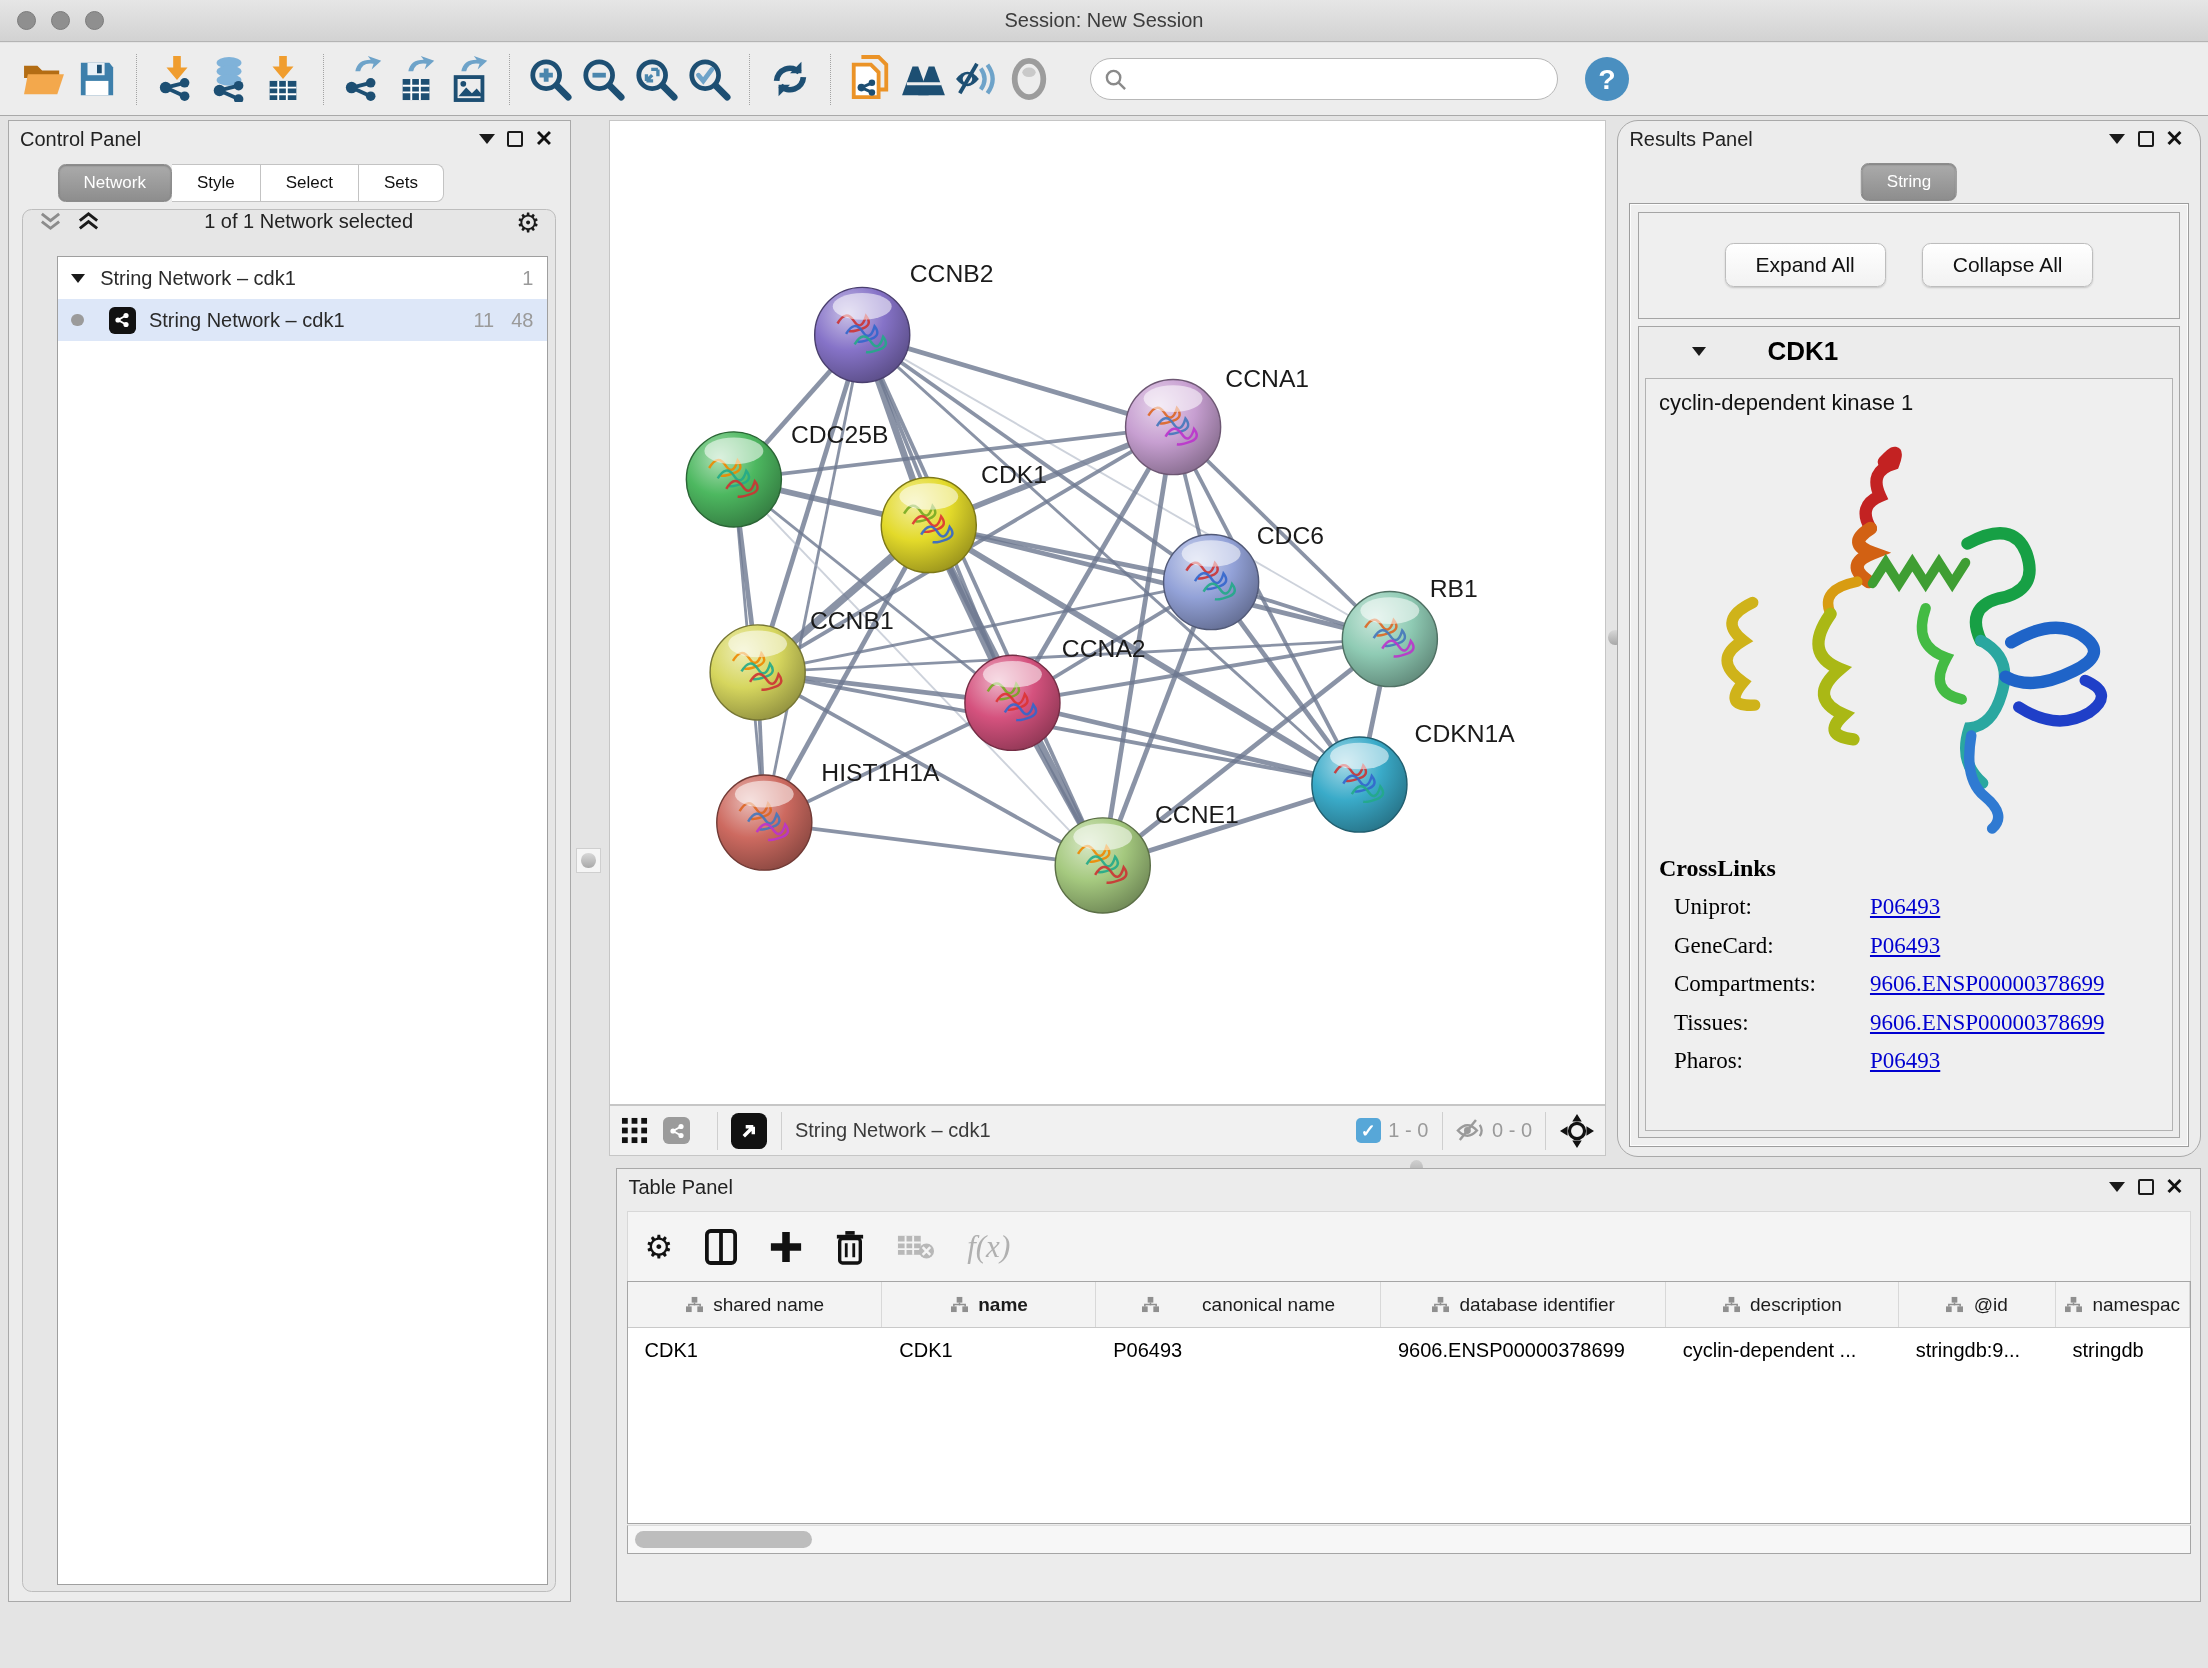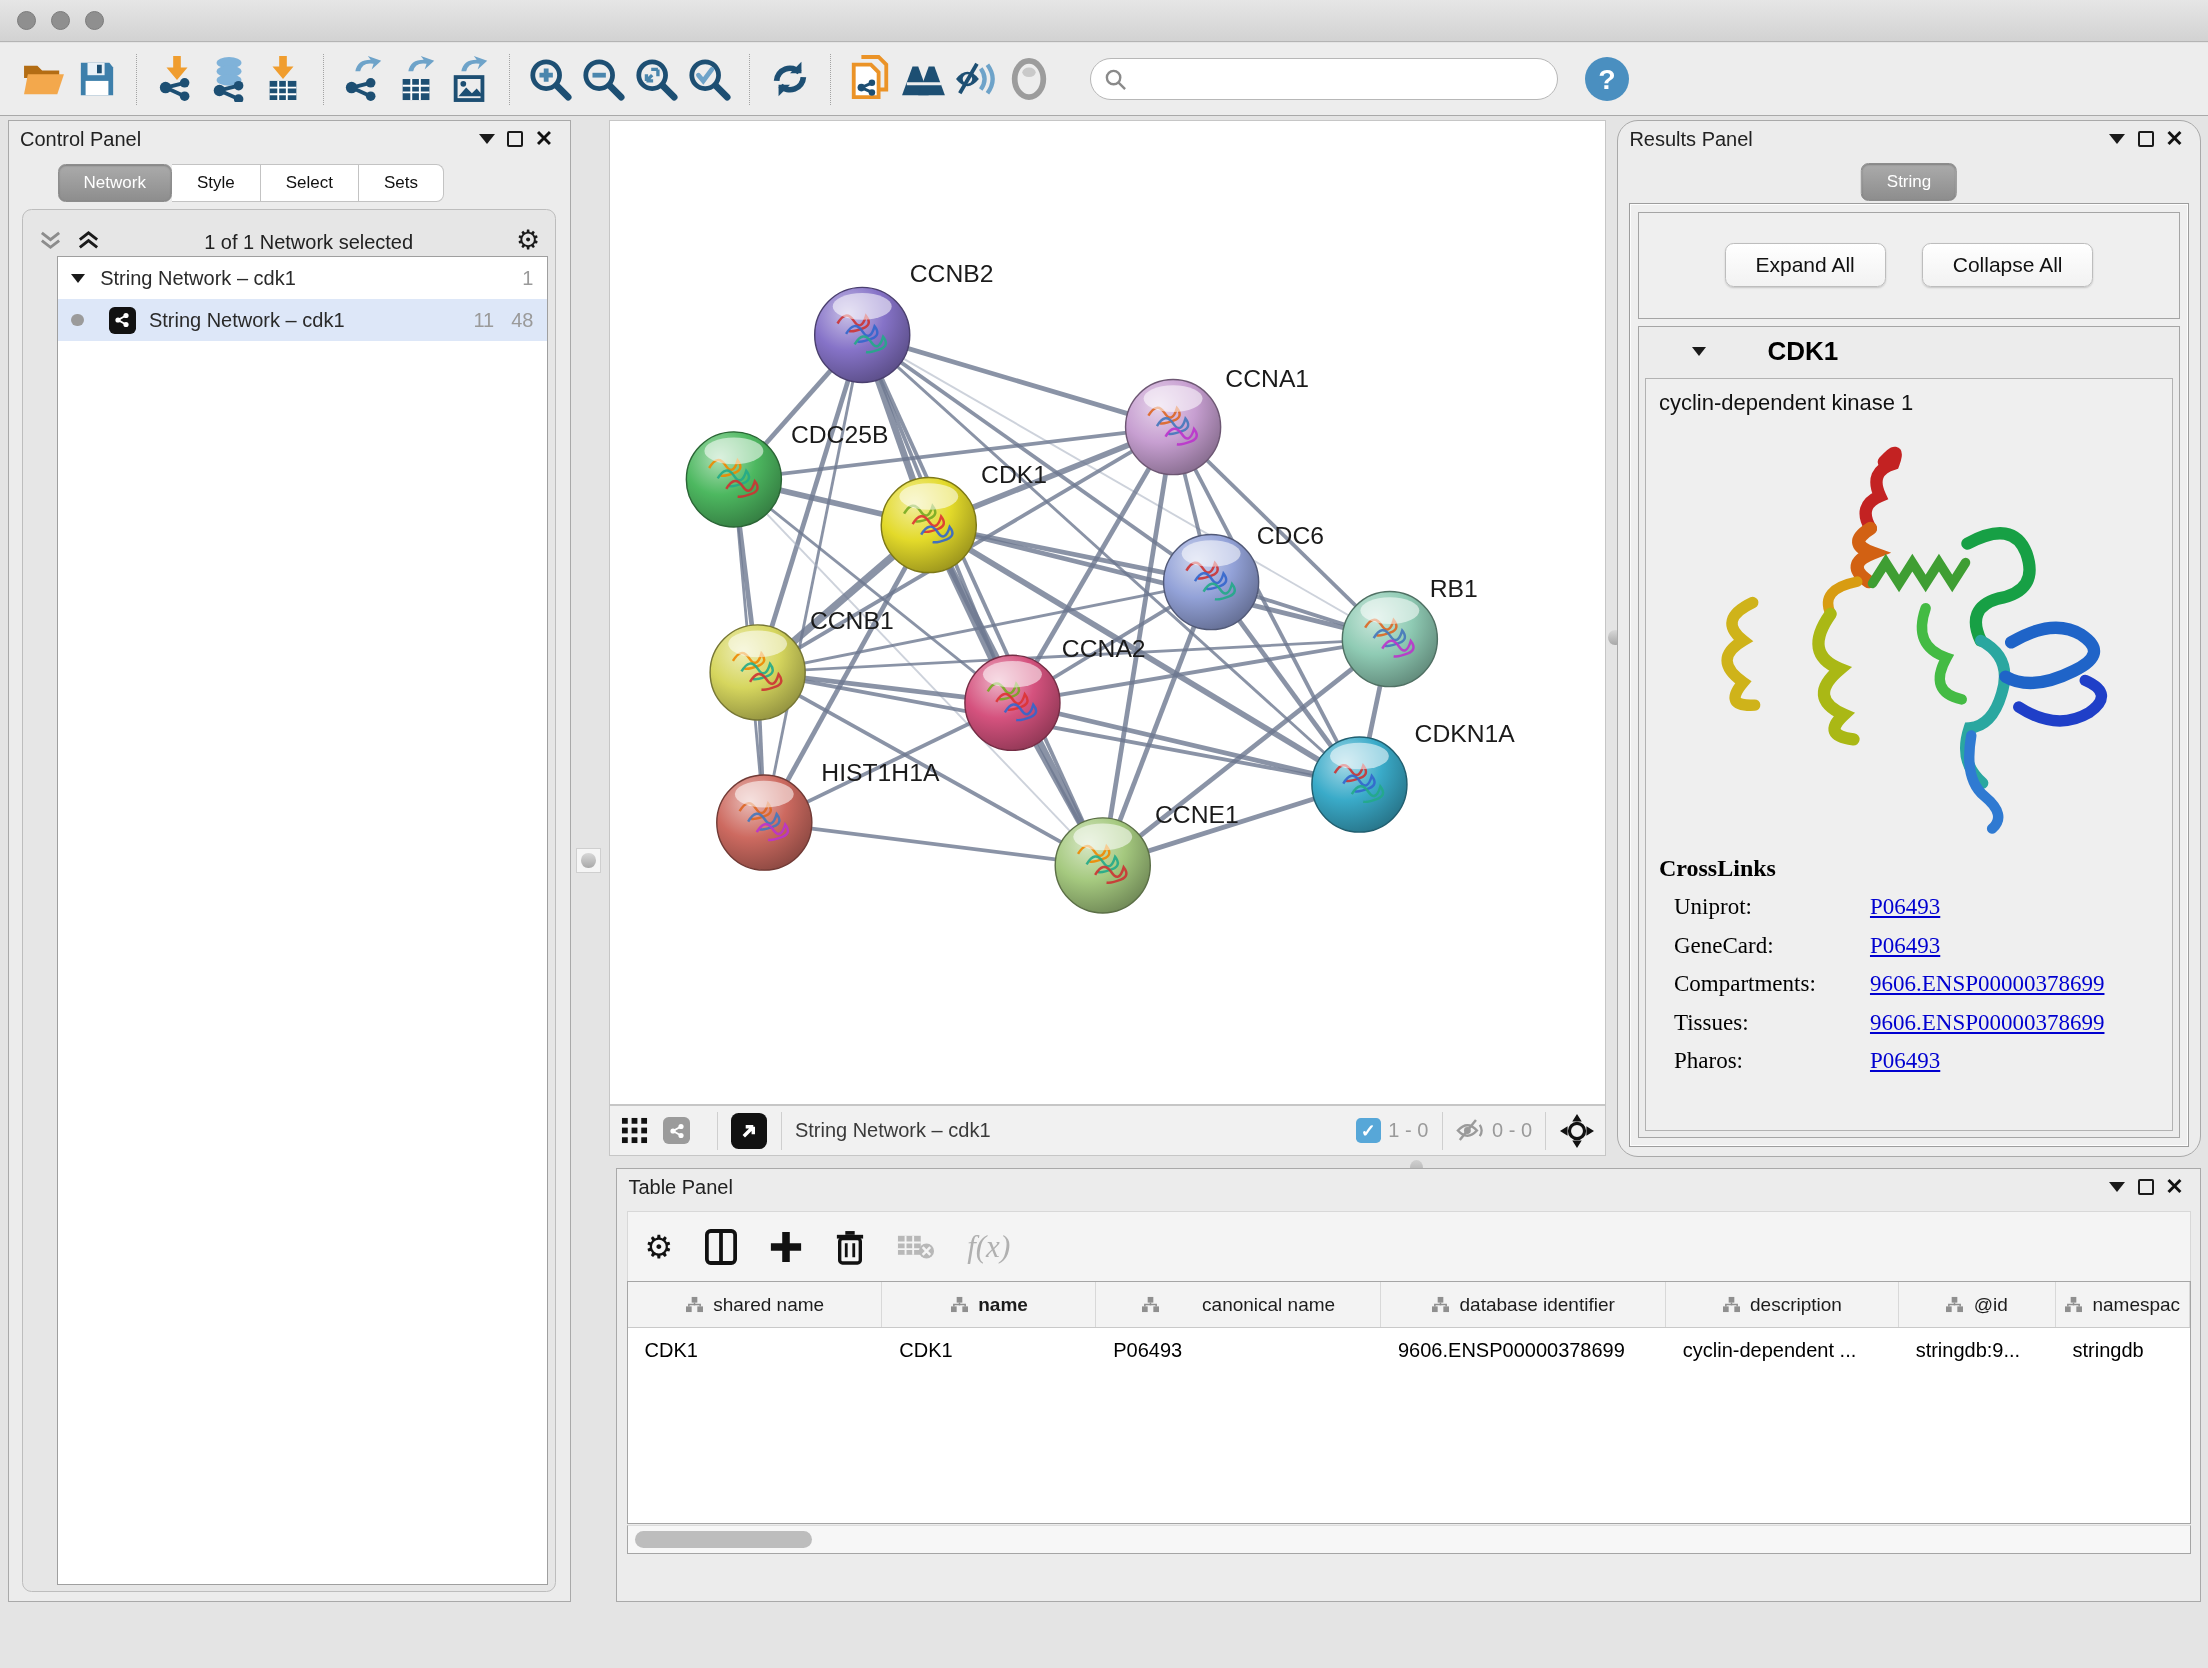--- a/index.html
+++ b/index.html
@@ -41,21 +41,21 @@
   .seg:first-child { border-left:1px solid #c3c3c3; border-radius:7.6px 0 0 7.6px; }
   .seg:last-child { border-radius:0 7.6px 7.6px 0; }
   .seg.sel { background:linear-gradient(#ababab,#8d8d8d); color:#fff; border-color:#8d8d8d;
     border-radius:7.6px; box-shadow:inset 0 1px 1.9px rgba(0,0,0,.25); }
 
   
   #control-panel { left:7.6px; top:120px; width:563px; height:1482px; }
   .cp-tabs { position:absolute; left:49px; top:43px; }
   .cp-box { position:absolute; left:13.3px; top:88px; right:13.3px; bottom:9.5px;
     border:1px solid #bdbdbd; border-radius:9.5px; background:#e6e6e6; }
-  .cp-toolrow { height:44px; display:flex; align-items:flex-end; padding:0 15px; }
+  .cp-toolrow { height:44px; display:flex; align-items:flex-start; padding:0 15px; }
   .cp-toolrow .title { flex:1; text-align:center; font-size:20px; color:#222; }
   .gear { font-size:27px; color:#1a1a1a; line-height:1; }
   .tree { position:absolute; left:34px; right:7.6px; top:46px; bottom:5.7px; background:#fff; border:1px solid #9f9f9f; }
   .tree-row { height:42px; display:flex; align-items:center; padding:0 13.3px; font-size:20px; }
   .tree-row .cnt { color:#9a9a9a; margin-left:17px; }
   .tree-row .lab { flex:1; }
   .tree-row.sel { background:#dde7f8; }
   .dot { width:12.4px; height:12.4px; border-radius:50%; background:#9b9b9b; margin-right:25px; }
   .share-badge { width:27px; height:27px; border-radius:5.7px; background:#111; display:flex; align-items:center; justify-content:center; margin-right:13.3px; }
   .share-badge.gray { background:#9b9b9b; }
@@ -122,20 +122,21 @@
 </style>
 </head>
 <body>
 
 <div class="titlebar">
   <div class="traffic">
       <span></span>
       <span></span>
       <span></span>
     </div>
+  <div class="win-title">Session: New Session</div>
 </div>
 
 <div class="toolbar">
   <div class="tbtn">
     <svg width="44" height="38" viewBox="0 0 46 40">
         <path d="M2 6 h14 l5 5 h18 v8 H2z" fill="#b36d14"></path>
         <path d="M6 15 h38 l-7 21 H2z" fill="#f3a84c"></path>
       </svg>
   </div>
   <div class="tbtn">

